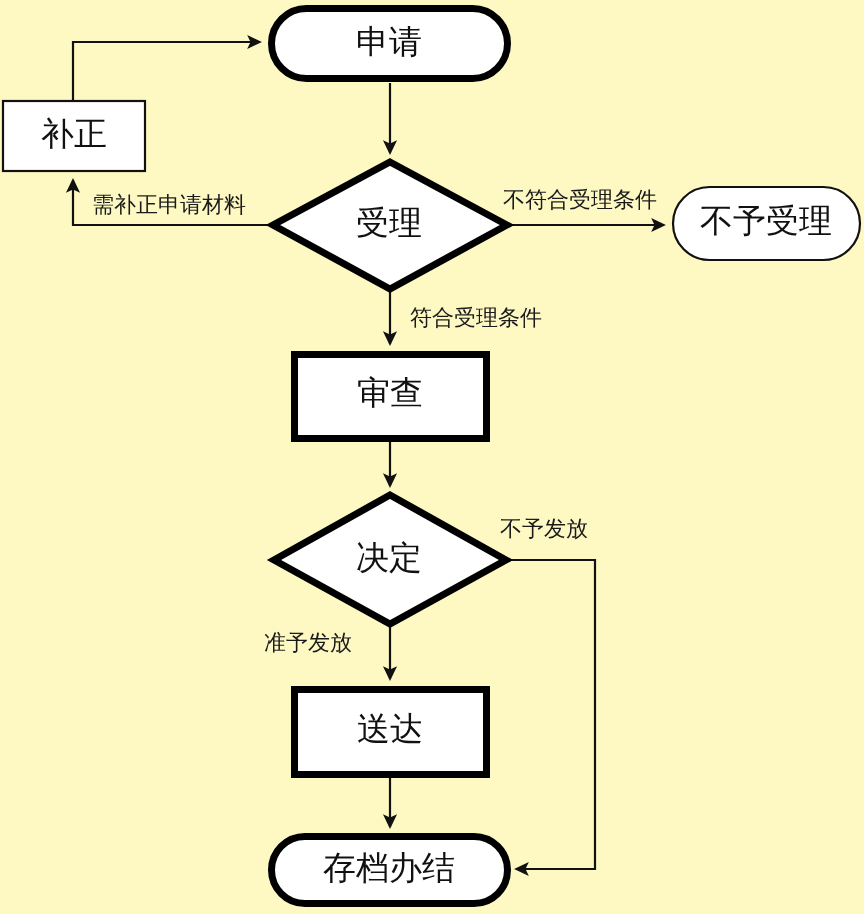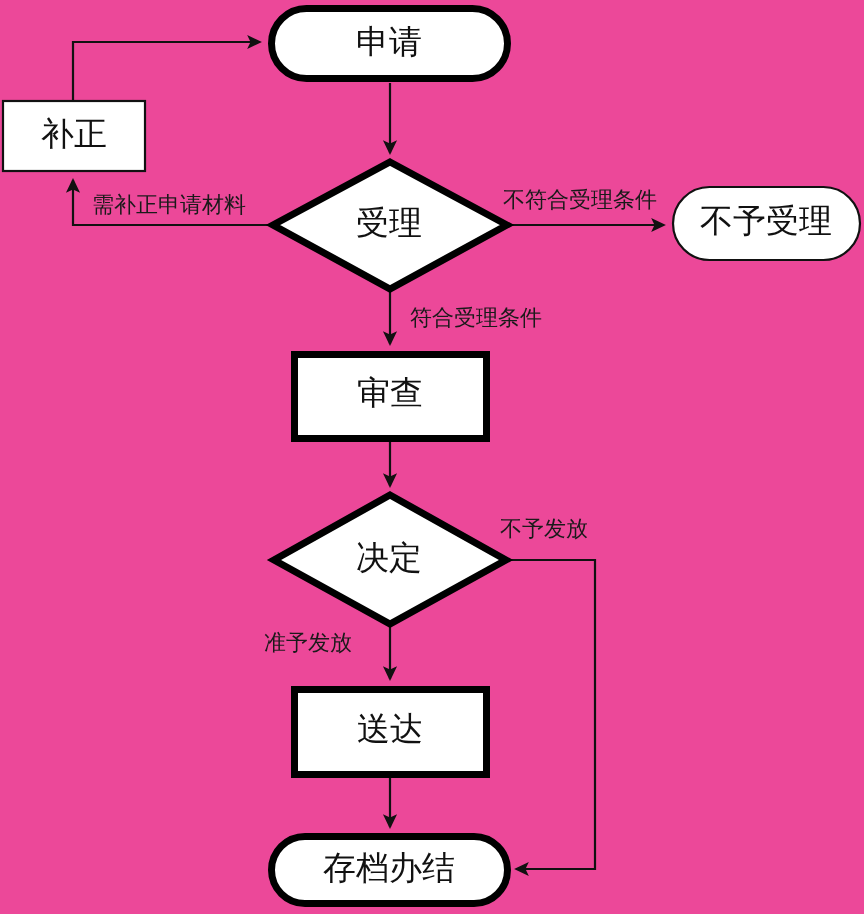--- a/index.html
+++ b/index.html
@@ -7,21 +7,21 @@
     padding: 0;
     background: #ffffff;
   }
   body {
     font-family: "Liberation Serif", "DejaVu Serif", serif;
   }
   #canvas {
     position: relative;
     width: 864px;
     height: 914px;
-    background: #ec4899;
+    background: #fef9c3;
     overflow: hidden;
   }
   svg#flow {
     position: absolute;
     left: 0;
     top: 0;
     width: 864px;
     height: 914px;
   }
   .node-label {

